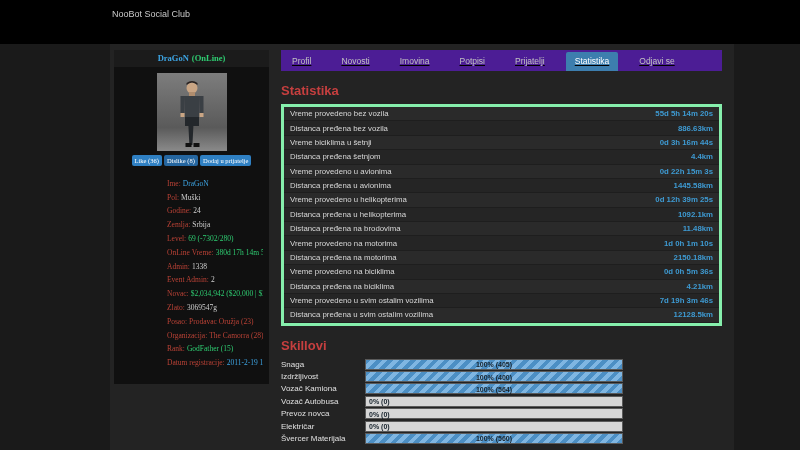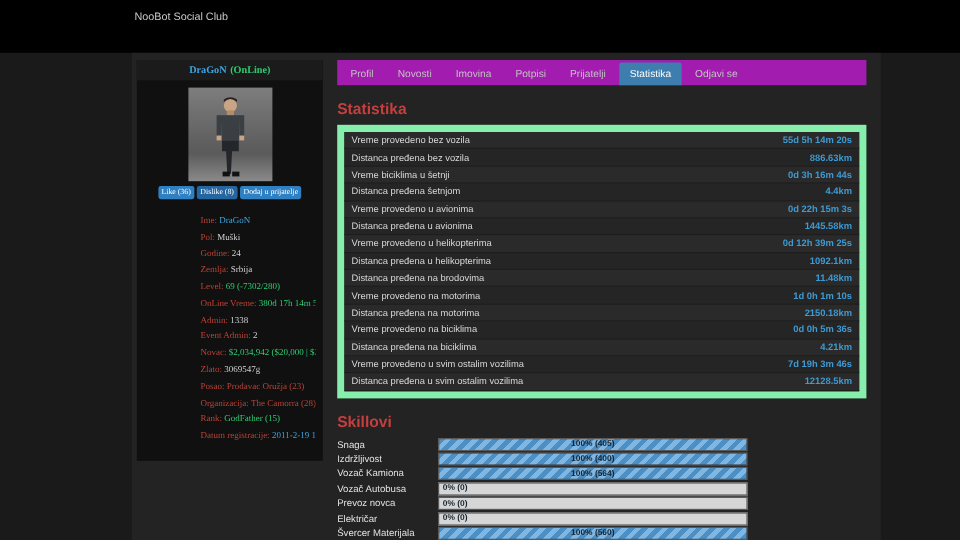--- a/index.html
+++ b/index.html
@@ -19,25 +19,25 @@
   .avatar{width:70px;height:78px;margin:6px auto 4px;background:linear-gradient(180deg,#7d7d7d 0%,#5a5a5a 70%,#8a8a8a 100%);display:flex;align-items:flex-end;justify-content:center;}
   .btn-row{display:flex;justify-content:center;gap:2px;margin:2px 2px 6px;}
   .btn{border:none;color:#fff;font-size:6.5px;padding:2px 3px;border-radius:2px;font-family:inherit;cursor:pointer;white-space:nowrap;}
   .btn.like{background:#2f80c3;}
   .btn.dislike{background:#2566a0;}
   .btn.add{background:#2f80c3;}
   .info-list{padding:2px 6px;}
   .info-row{font-size:7.5px;margin:4.8px 0;white-space:nowrap;overflow:hidden;color:#cfcfcf;padding-left:47px;}
   .info-label{color:var(--label-red);margin-right:2px;}
   .main{flex:1;padding:0 8px 0 12px;min-width:0;}
-  .tabs{display:flex;gap:2px;background:#a21caf;padding:2px 2px 0;height:21px;align-items:stretch;}
+  .tabs{display:flex;gap:12px;background:#4c1d95;padding:2px 2px 0;height:21px;align-items:stretch;text-decoration:underline;}
   .tab{font-size:8.5px;color:#c2c2c2;padding:4px 9px;cursor:pointer;}
   .tab.active{background:var(--accent);color:#fff;border-radius:2px 2px 0 0;}
   .section-heading{color:var(--heading);font-size:13px;margin:12px 0 6px 0;font-weight:bold;}
-  .stats-table{border:6px solid #86efac;}
+  .stats-table{border:3px solid #86efac;}
   .stat-row{display:flex;justify-content:space-between;padding:2.2px 6px;font-size:7.8px;border-bottom:1px solid #1e1e1e;}
   .stat-row:nth-child(odd){background:#2a2a2a;}
   .stat-row:nth-child(even){background:#252525;}
   .stat-label{color:#d8d8d8;}
   .stat-value{color:var(--stat-value);font-weight:bold;}
   .skills{margin-top:4px;}
   .skill-row{display:flex;align-items:center;margin:1.4px 0;}
   .skill-label{width:84px;font-size:8px;color:#e0e0e0;flex-shrink:0;white-space:nowrap;}
   .skill-bar{position:relative;width:258px;height:11px;background:#d6d6d6;border:1px solid #5a5a5a;}
   .skill-fill{height:100%;background:repeating-linear-gradient(-45deg,#4c8fc4 0 4px,#7fb6e2 4px 8px);}

